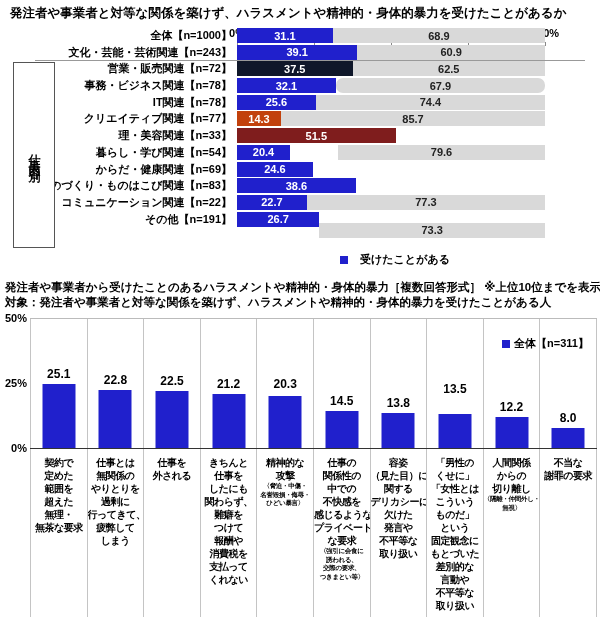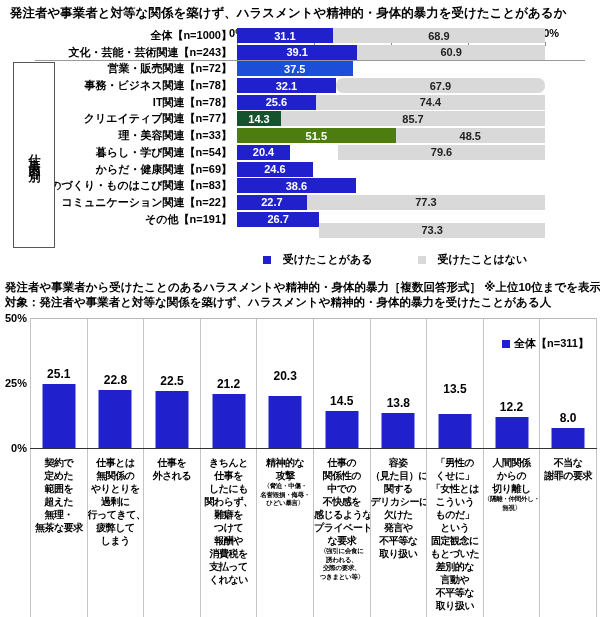--- a/index.html
+++ b/index.html
@@ -72,49 +72,49 @@
         <div class="c1-row">
           <span class="c1-rlabel">文化・芸能・芸術関連【n=243】</span>
           <div class="c1-rbars">
             <div class="c1-seg" style="width: 39.1%; background: rgb(32, 32, 204); color: rgb(255, 255, 255);">39.1</div>
             <div class="c1-seg" style="width: 60.9%; background: rgb(217, 217, 217); color: rgb(34, 34, 34);">60.9</div>
           </div>
         </div>
         <div class="c1-row">
           <span class="c1-rlabel">営業・販売関連【n=72】</span>
           <div class="c1-rbars">
-            <div class="c1-seg" style="width: 37.5%; background: #1d4ed8; color: rgb(255, 255, 255);">37.5</div>
+            <div class="c1-seg" style="width: 37.5%; background: #0f172a; color: rgb(255, 255, 255);">37.5</div>
+            <div class="c1-seg" style="width: 62.5%; background: rgb(217, 217, 217); color: rgb(34, 34, 34);">62.5</div>
           </div>
         </div>
         <div class="c1-row">
           <span class="c1-rlabel">事務・ビジネス関連【n=78】</span>
           <div class="c1-rbars">
             <div class="c1-seg" style="width: 32.1%; background: rgb(32, 32, 204); color: rgb(255, 255, 255);">32.1</div>
             <div class="c1-seg" style="width: 67.9%; background: rgb(217, 217, 217); color: rgb(34, 34, 34); border-radius: 7px;">67.9</div>
           </div>
         </div>
         <div class="c1-row">
           <span class="c1-rlabel">IT関連【n=78】</span>
           <div class="c1-rbars">
             <div class="c1-seg" style="width: 25.6%; background: rgb(32, 32, 204); color: rgb(255, 255, 255);">25.6</div>
             <div class="c1-seg" style="width: 74.4%; background: rgb(217, 217, 217); color: rgb(34, 34, 34);">74.4</div>
           </div>
         </div>
         <div class="c1-row">
           <span class="c1-rlabel">クリエイティブ関連【n=77】</span>
           <div class="c1-rbars">
-            <div class="c1-seg" style="width: 14.3%; background: #14532d; color: rgb(255, 255, 255);">14.3</div>
+            <div class="c1-seg" style="width: 14.3%; background: #c2410c; color: rgb(255, 255, 255);">14.3</div>
             <div class="c1-seg" style="width: 85.7%; background: rgb(217, 217, 217); color: rgb(34, 34, 34);">85.7</div>
           </div>
         </div>
         <div class="c1-row">
           <span class="c1-rlabel">理・美容関連【n=33】</span>
           <div class="c1-rbars">
-            <div class="c1-seg" style="width: 51.5%; background: #4d7c0f; color: rgb(255, 255, 255);">51.5</div>
-            <div class="c1-seg" style="width: 48.5%; background: rgb(217, 217, 217); color: rgb(34, 34, 34);">48.5</div>
+            <div class="c1-seg" style="width: 51.5%; background: #7f1d1d; color: rgb(255, 255, 255);">51.5</div>
           </div>
         </div>
         <div class="c1-row">
           <span class="c1-rlabel">暮らし・学び関連【n=54】</span>
           <div class="c1-rbars">
             <div class="c1-seg" style="width: 20.4%; background: rgb(32, 32, 204); color: rgb(255, 255, 255);">20.4</div>
             <div class="c1-seg" style="width: 79.6%; background: rgb(217, 217, 217); color: rgb(34, 34, 34); margin-left: 48px;">79.6</div>
           </div>
         </div>
         <div class="c1-row">
@@ -145,24 +145,20 @@
         </div>
       </div>
     <div class="c1-sep"></div>
     <div class="c1-groupbox">
       <span class="c1-grouptext">仕事内容別</span>
     </div>
     <div class="c1-legend" id="c1-legend">
         <div class="legend-item">
           <span class="swatch" style="background: rgb(32, 32, 204);"></span>
           <span>受けたことがある</span>
-        </div>
-        <div class="legend-item">
-          <span class="swatch" style="background: rgb(217, 217, 217);"></span>
-          <span>受けたことはない</span>
         </div>
       </div>
   </div>
 
   <div>
     <div class="c2-title">発注者や事業者から受けたことのあるハラスメントや精神的・身体的暴力［複数回答形式］ ※上位10位までを表示</div>
     <div class="c2-subtitle">対象：発注者や事業者と対等な関係を築けず、ハラスメントや精神的・身体的暴力を受けたことがある人</div>
     <div id="c2-ylabels">
         <span class="c2-ylab" style="top: 312px;">50%</span>
         <span class="c2-ylab" style="top: 377px;">25%</span>
@@ -221,21 +217,21 @@
             <div class="c2-line">難癖を</div>
             <div class="c2-line">つけて</div>
             <div class="c2-line">報酬や</div>
             <div class="c2-line">消費税を</div>
             <div class="c2-line">支払って</div>
             <div class="c2-line">くれない</div>
           </div>
         </div>
         <div class="c2-col">
           <div class="c2-bararea">
-            <div class="c2-val" style="bottom: 66px;">20.3</div>
+            <div class="c2-val" style="bottom: 58px;">20.3</div>
             <div class="c2-bar" style="height: 52.78px; background: rgb(32, 32, 204);"></div>
           </div>
           <div class="c2-labelarea">
             <div class="c2-line">精神的な</div>
             <div class="c2-line">攻撃</div>
             <div class="c2-note">〈脅迫・中傷・</div>
             <div class="c2-note">名誉毀損・侮辱・</div>
             <div class="c2-note">ひどい暴言〉</div>
           </div>
         </div>

